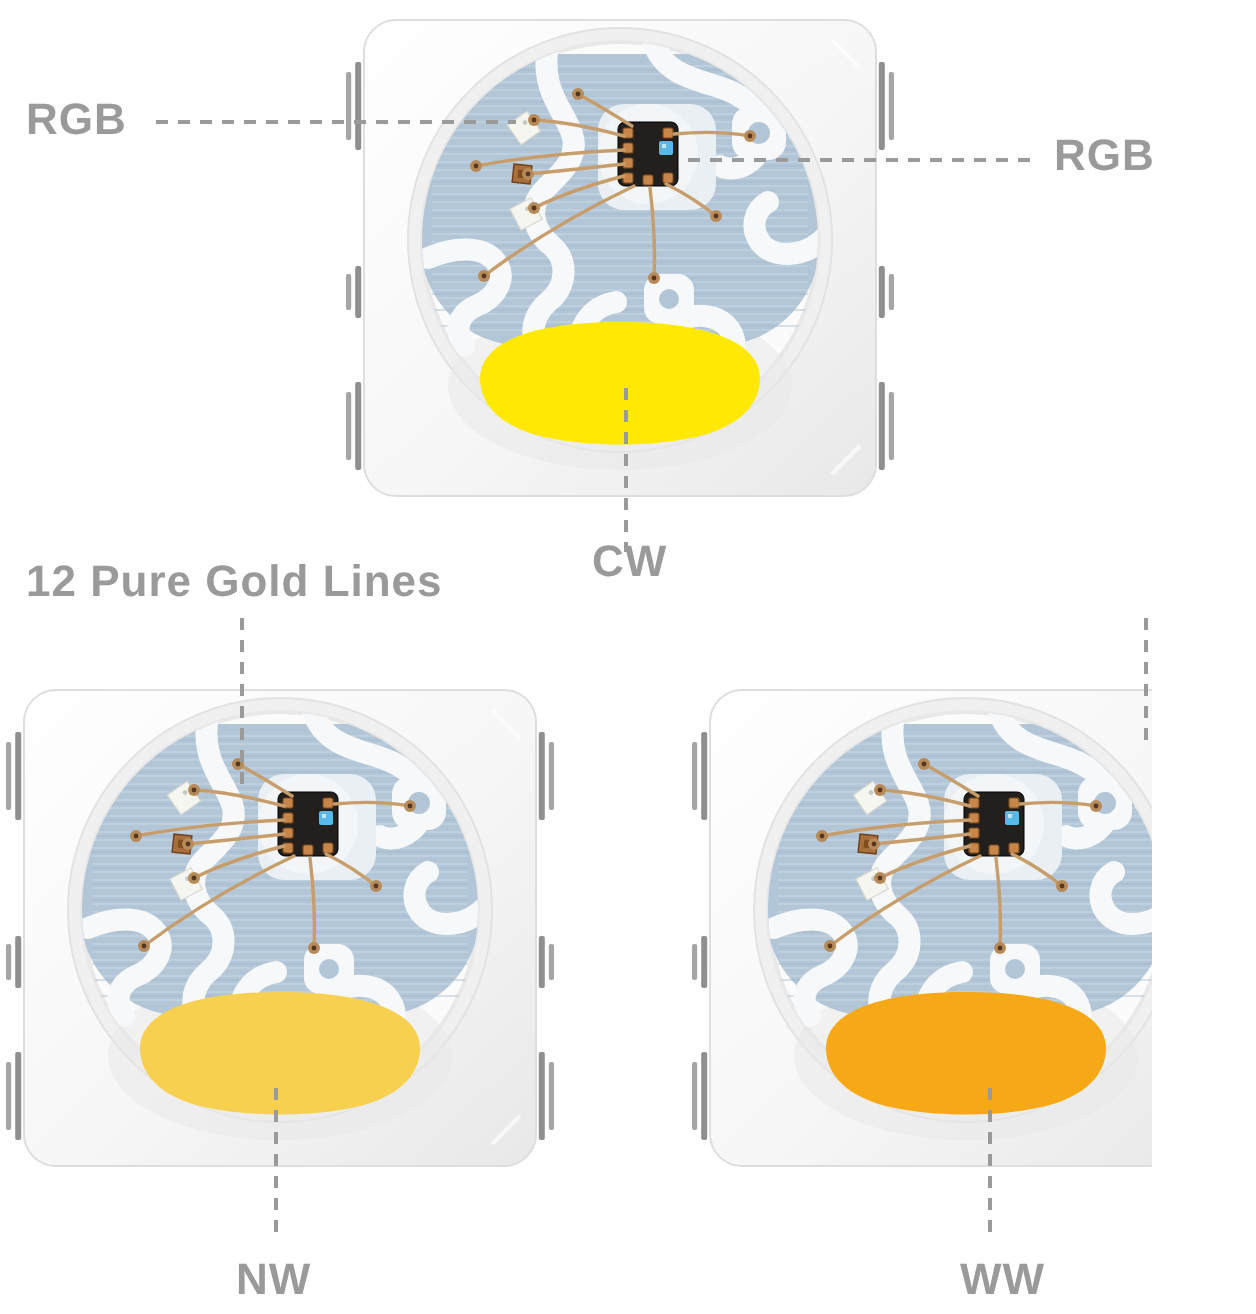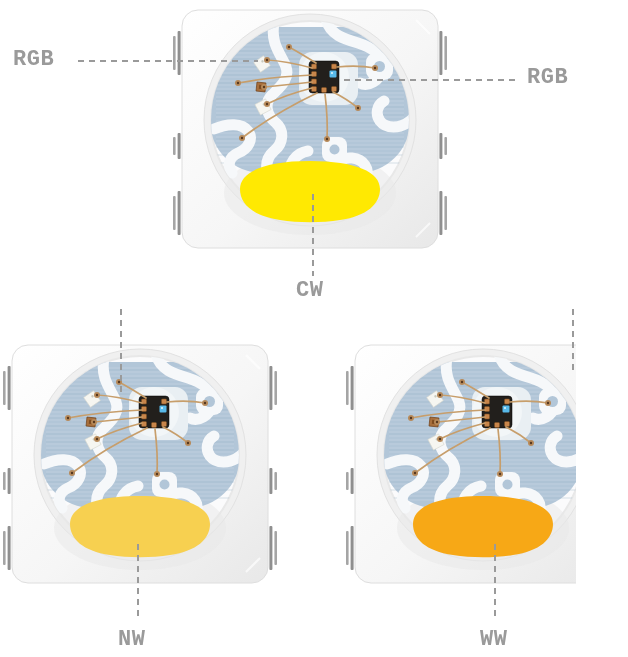--- a/index.html
+++ b/index.html
@@ -1,18 +1,18 @@
 <!DOCTYPE html>
 <html><head>
 <meta charset="utf-8">
 <style>
   html,body{margin:0;padding:0;background:#ffffff;}
   .canvas{
     position:relative;width:576px;height:657px;background:#ffffff;overflow:hidden;
-    font-family:Liberation Mono, monospace;
+    font-family:Liberation Sans, sans-serif;
   }
   .led{position:absolute;width:280px;height:252px;}
   .lbl{
     position:absolute;font-size:22px;font-weight:700;color:#9a9a9a;
     line-height:1;white-space:nowrap;letter-spacing:.5px;
   }
   .dash-h{
     position:absolute;height:2px;
     background:repeating-linear-gradient(90deg,#9a9a9a 0 6px,transparent 6px 11px);
   }
@@ -386,23 +386,24 @@
 
   <path d="M70 186 C70 169 94 158 140 158 C186 158 210 169 210 186 C210 201 197 213 170 217 C152 220 128 220 110 217 C83 213 70 201 70 186 Z" fill="#f7a816"></path>
 </svg></div>
 
   <div class="lbl" style="left:13px;top:49px">RGB</div>
   <div class="dash-h" style="left:78px;top:60px;width:180px"></div>
 
   <div class="lbl" style="left:527px;top:67px">RGB</div>
   <div class="dash-h" style="left:344px;top:79px;width:173px"></div>
 
+  <div class="lbl" style="left:13px;top:280px">12 Pure Gold Lines</div>
   <div class="dash-v" style="left:120px;top:309px;height:88px"></div>
 
-  <div class="lbl" style="left:296px;top:280px">CW</div>
+  <div class="lbl" style="left:296px;top:270px">CW</div>
   <div class="dash-v" style="left:312px;top:194px;height:82px"></div>
 
   <div class="dash-v" style="left:572px;top:309px;height:62px"></div>
 
   <div class="lbl" style="left:118px;top:629px">NW</div>
   <div class="dash-v" style="left:137px;top:544px;height:76px"></div>
 
   <div class="lbl" style="left:480px;top:629px">WW</div>
   <div class="dash-v" style="left:494px;top:544px;height:76px"></div>
 

